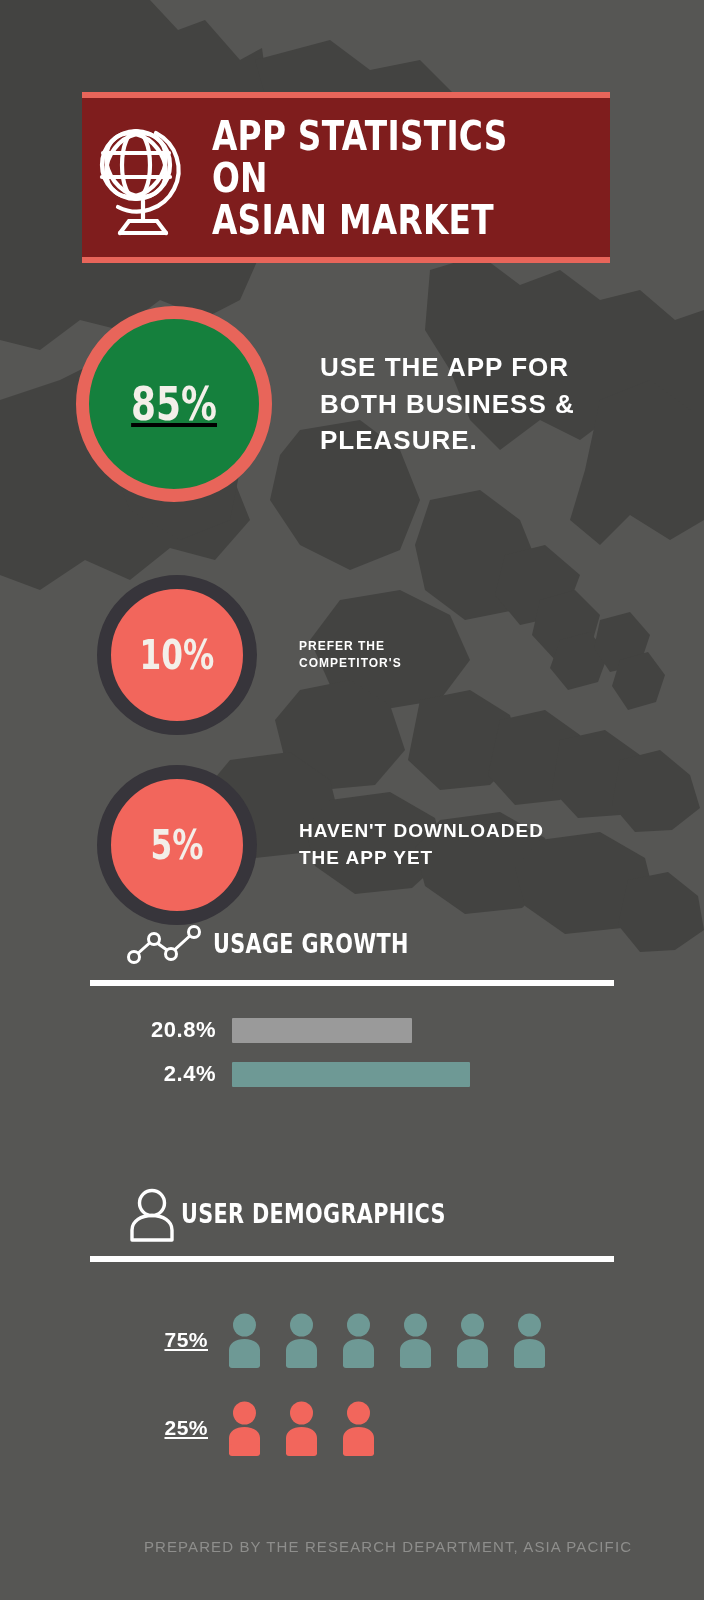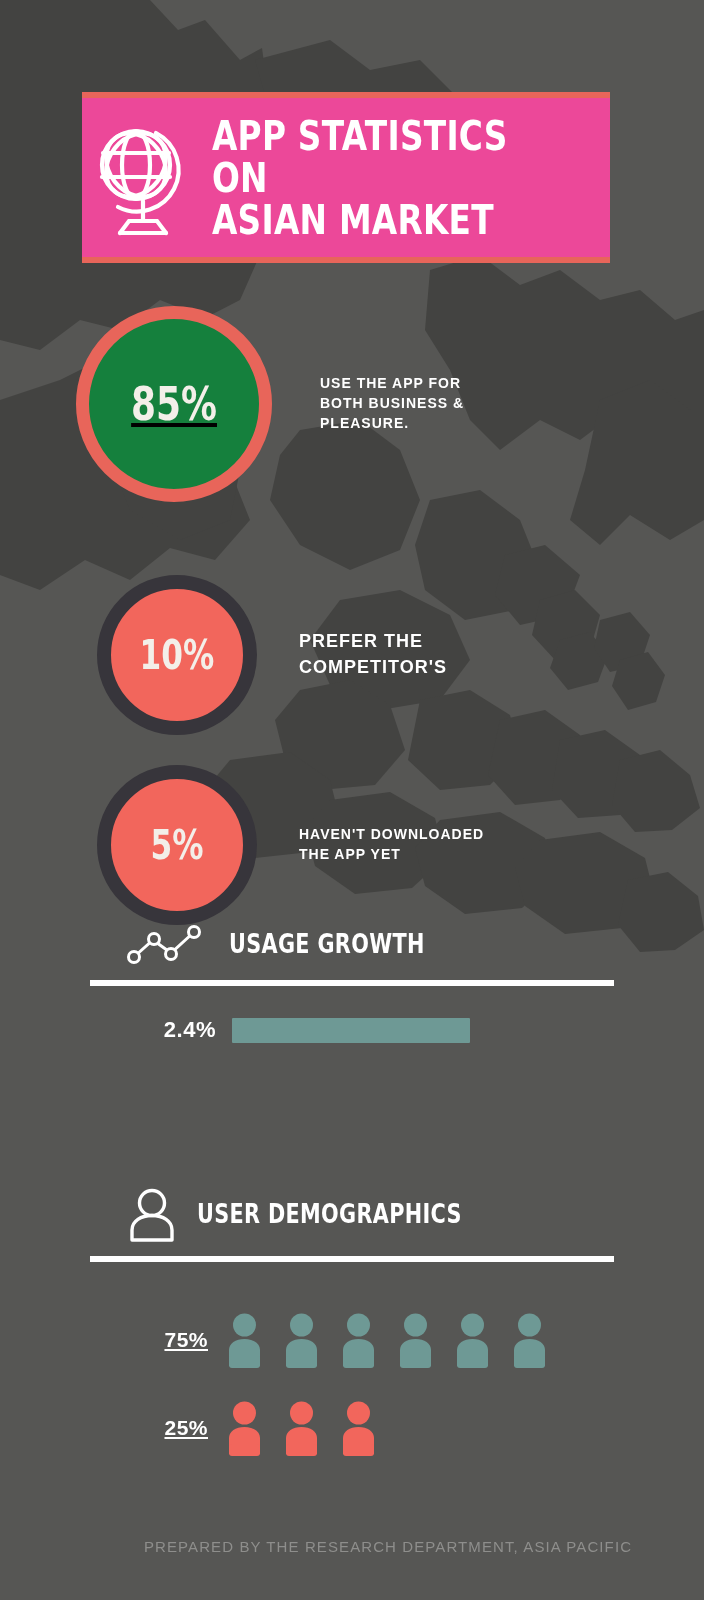--- a/index.html
+++ b/index.html
@@ -28,21 +28,21 @@
   }
   .map-layer svg { display: block; width: 100%; height: 100%; }
 
   
   .header-panel {
     position: absolute;
     left: 82px;
     top: 92px;
     width: 528px;
     z-index: 2;
-    background: #ec4899;
+    background: #7f1d1d;
     padding: 0;
   }
   .rule {
     height: 6px;
     background: #E8655A;
     width: 100%;
   }
   .rule.top { margin-bottom: 0; }
   .header-inner {
     display: flex;
@@ -114,47 +114,47 @@
     margin-left: 97px;
     border: 14px solid #37353B;
     background: #F2665C;
     text-align: right;
   }
   .circle.filled .pct { font-size: 40px; }
 
   .stat-text {
     color: #FFFFFF;
     font-family: "Liberation Sans", sans-serif;
-    font-size: 14px;
+    font-size: 26px;
     font-weight: bold;
     letter-spacing: 1.0px;
     line-height: 1.42;
     text-transform: uppercase;
     white-space: pre-line;
     margin-left: 40px;
     max-width: 300px;
   }
   .stat-row.r1 .stat-text { margin-left: 48px; }
-  .stat-row.r2 .stat-text { margin-left: 42px; font-size: 18px; }
-  .stat-row.r3 .stat-text { margin-left: 42px; font-size: 14px; }
+  .stat-row.r2 .stat-text { margin-left: 42px; font-size: 12px; }
+  .stat-row.r3 .stat-text { margin-left: 42px; font-size: 19px; }
 
   
   .section {
     position: absolute;
     left: 0;
     width: 704px;
     z-index: 2;
   }
   .section.usage { top: 922px; }
   .section.demo  { top: 1186px; }
 
   .section-head {
     display: flex;
     align-items: center;
-    gap: 18px;
+    gap: 2px;
     padding-left: 125px;
   }
   .section-icon { flex: 0 0 auto; }
   .section-icon svg { display: block; }
   .section-title {
     color: #FFFFFF;
     font-family: "DejaVu Sans", sans-serif;
     font-weight: bold;
     font-size: 26px;
     letter-spacing: 0.4px;
@@ -346,20 +346,26 @@
             <circle cx="69" cy="10" r="5.5" fill="#565654"></circle>
           </g>
         </svg>
       </div>
       <div class="section-title">USAGE GROWTH</div>
     </div>
     <div class="section-divider"></div>
 
     <div class="bars">
       <div class="bar-row">
+        <div class="bar-label">20.8%</div>
+        <div class="bar-track">
+          <div class="bar-fill" style="width:180px;background:#9A9A9A;"></div>
+        </div>
+      </div>
+      <div class="bar-row">
         <div class="bar-label">2.4%</div>
         <div class="bar-track">
           <div class="bar-fill" style="width:238px;background:#6E9995;"></div>
         </div>
       </div>
     </div>
   </div>
 
   <div class="section demo">
     <div class="section-head">

